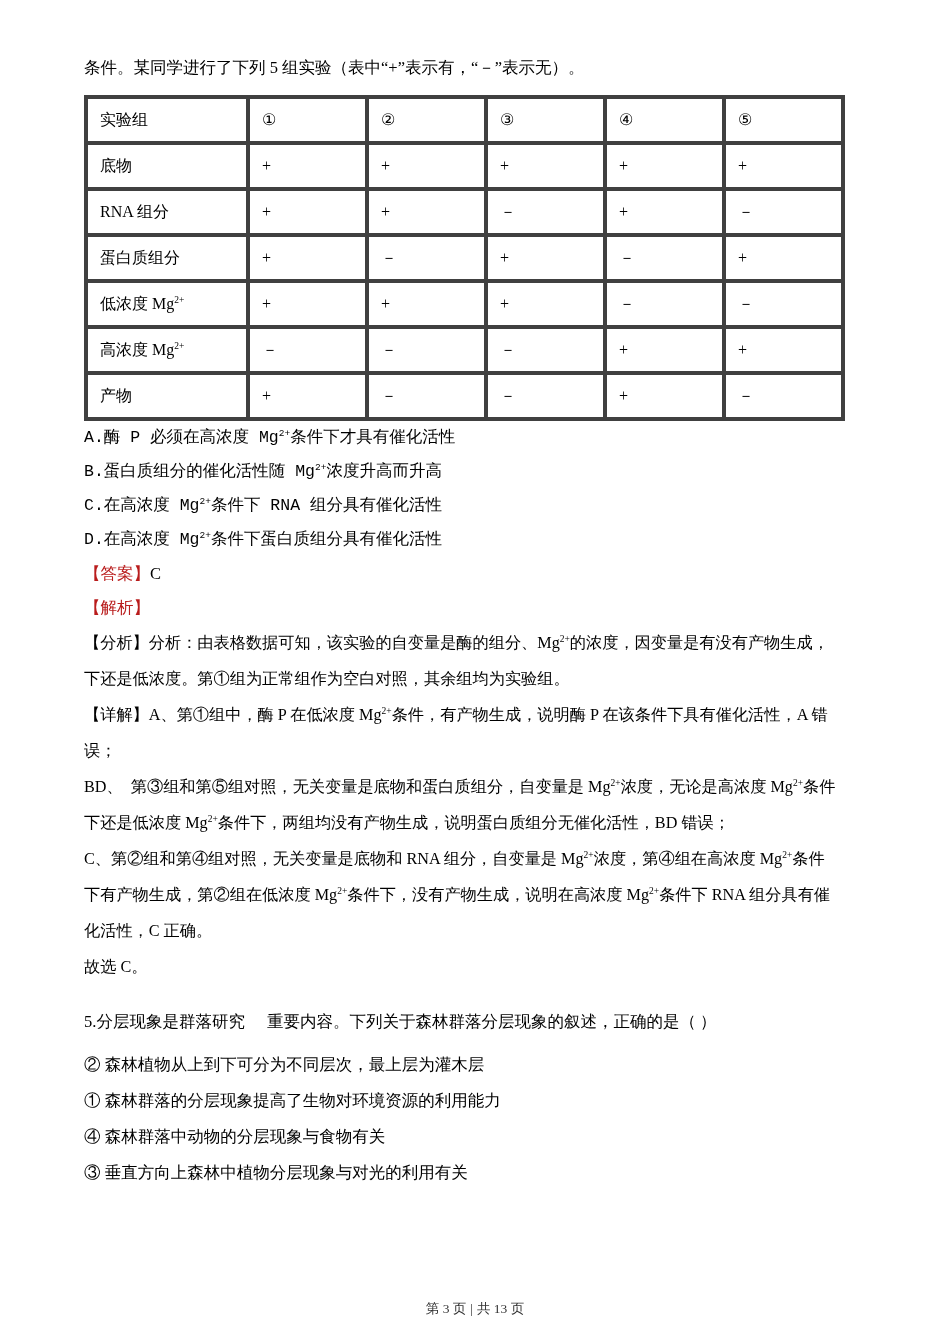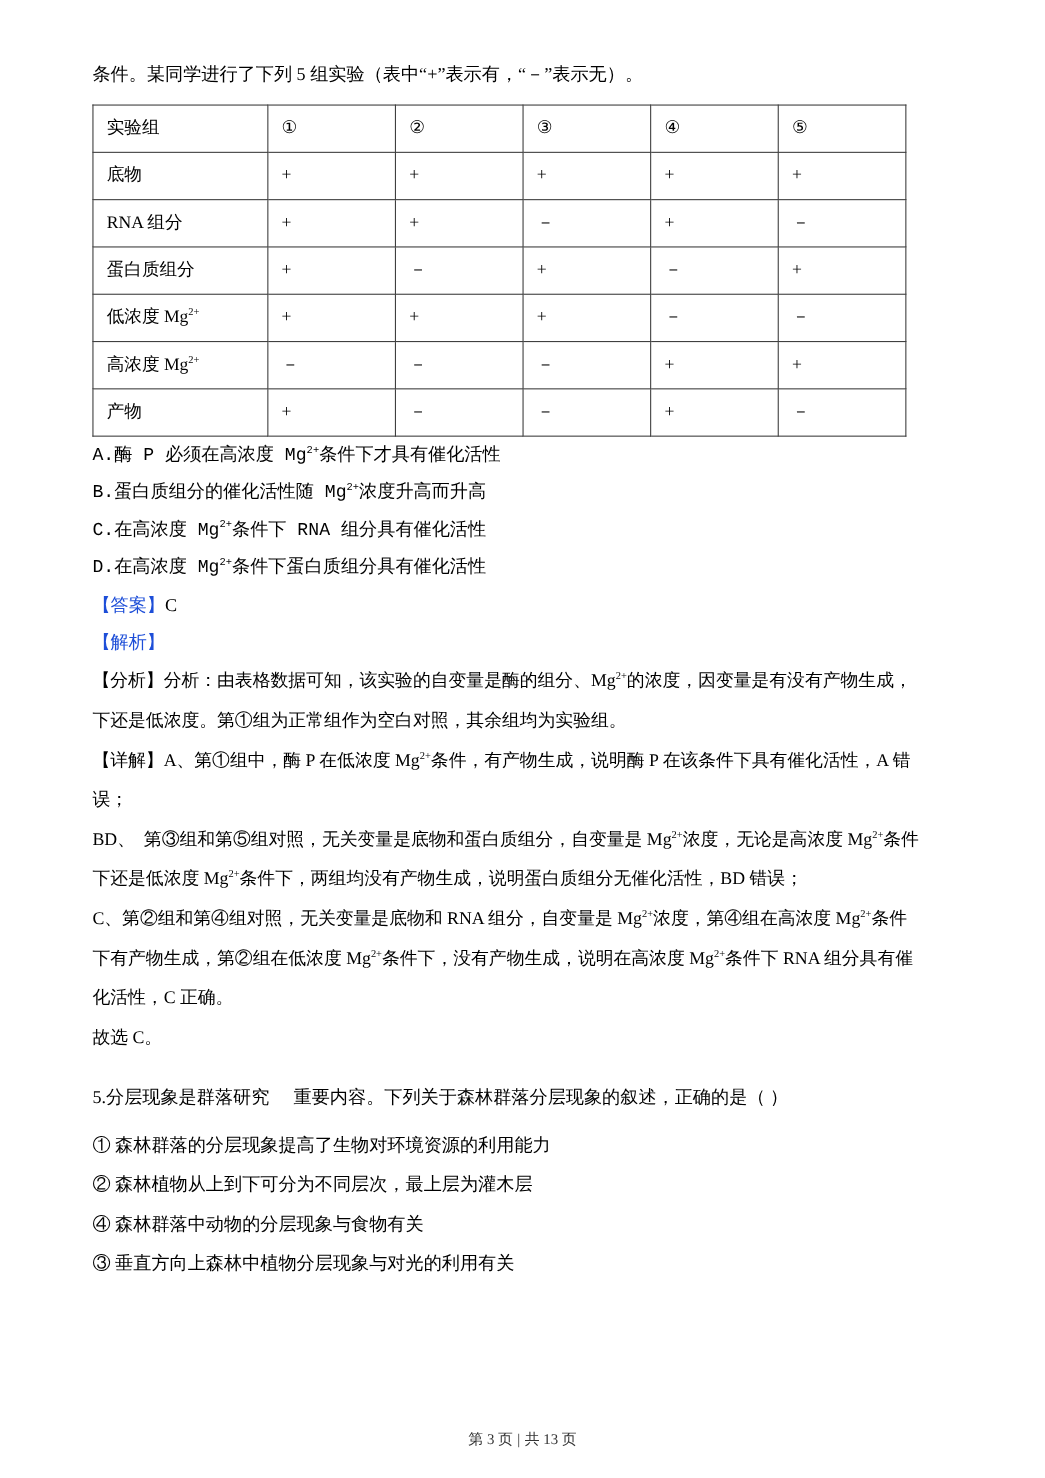--- a/index.html
+++ b/index.html
@@ -37,21 +37,21 @@
     margin: 0 0 14px 0;
   }
   
   table.exp-table {
     border-collapse: collapse;
     width: 662px;
     margin: 0 0 0 0;
     table-layout: fixed;
   }
   table.exp-table td {
-    border: 1px solid #404040;
+    border: 4px solid #404040;
     height: 42px;
     padding: 0 0 0 12px;
     font-size: 16px;
     vertical-align: middle;
     line-height: 1.1;
   }
   table.exp-table td.rowhead {
     width: 146px;
   }
   table.exp-table td.cell {
@@ -68,21 +68,21 @@
     line-height: 34px;
     margin: 6px 0 0 0;
   }
   .opt {
     font-size: 16.5px;
     line-height: 34px;
     margin: 0;
     font-family: Liberation Mono, monospace;
   }
   .blue {
-    color: #1d4ed8;
+    color: #b91c1c;
   }
   .ans-line {
     font-size: 16.5px;
     line-height: 34px;
     margin: 0;
   }
   .spacer-sm { height: 10px; }
   .spacer-md { height: 22px; }
   .q5-gap {
     display: inline-block;
@@ -203,22 +203,22 @@
   <p class="para"><span>下有产物生成，第②组在低浓度 Mg</span><sup>2+</sup><span>条件下，没有产物生成，说明在高浓度 Mg</span><sup>2+</sup><span>条件下 RNA 组分具有催</span></p>
   <p class="para">化活性，C 正确。</p>
   <p class="para">故选 C。</p>
 
   <div class="spacer-md"></div>
 
   <p class="q5-stem"><span>5.</span><span>分层现象是群落研究</span><span class="q5-gap"></span><span>重要内容。下列关于森林群落分层现象的叙述，正确的是（        ）</span></p>
 
   <div class="spacer-sm"></div>
 
+  <p class="q5-opt">② 森林植物从上到下可分为不同层次，最上层为灌木层</p>
   <p class="q5-opt">① 森林群落的分层现象提高了生物对环境资源的利用能力</p>
-  <p class="q5-opt">② 森林植物从上到下可分为不同层次，最上层为灌木层</p>
   <p class="q5-opt">④ 森林群落中动物的分层现象与食物有关</p>
   <p class="q5-opt">③ 垂直方向上森林中植物分层现象与对光的利用有关</p>
 
 </div>
 
 <div class="footer">
   <span>第 3 页</span><span class="sep">|</span><span>共 13 页</span>
 </div>
 
 </body></html>

